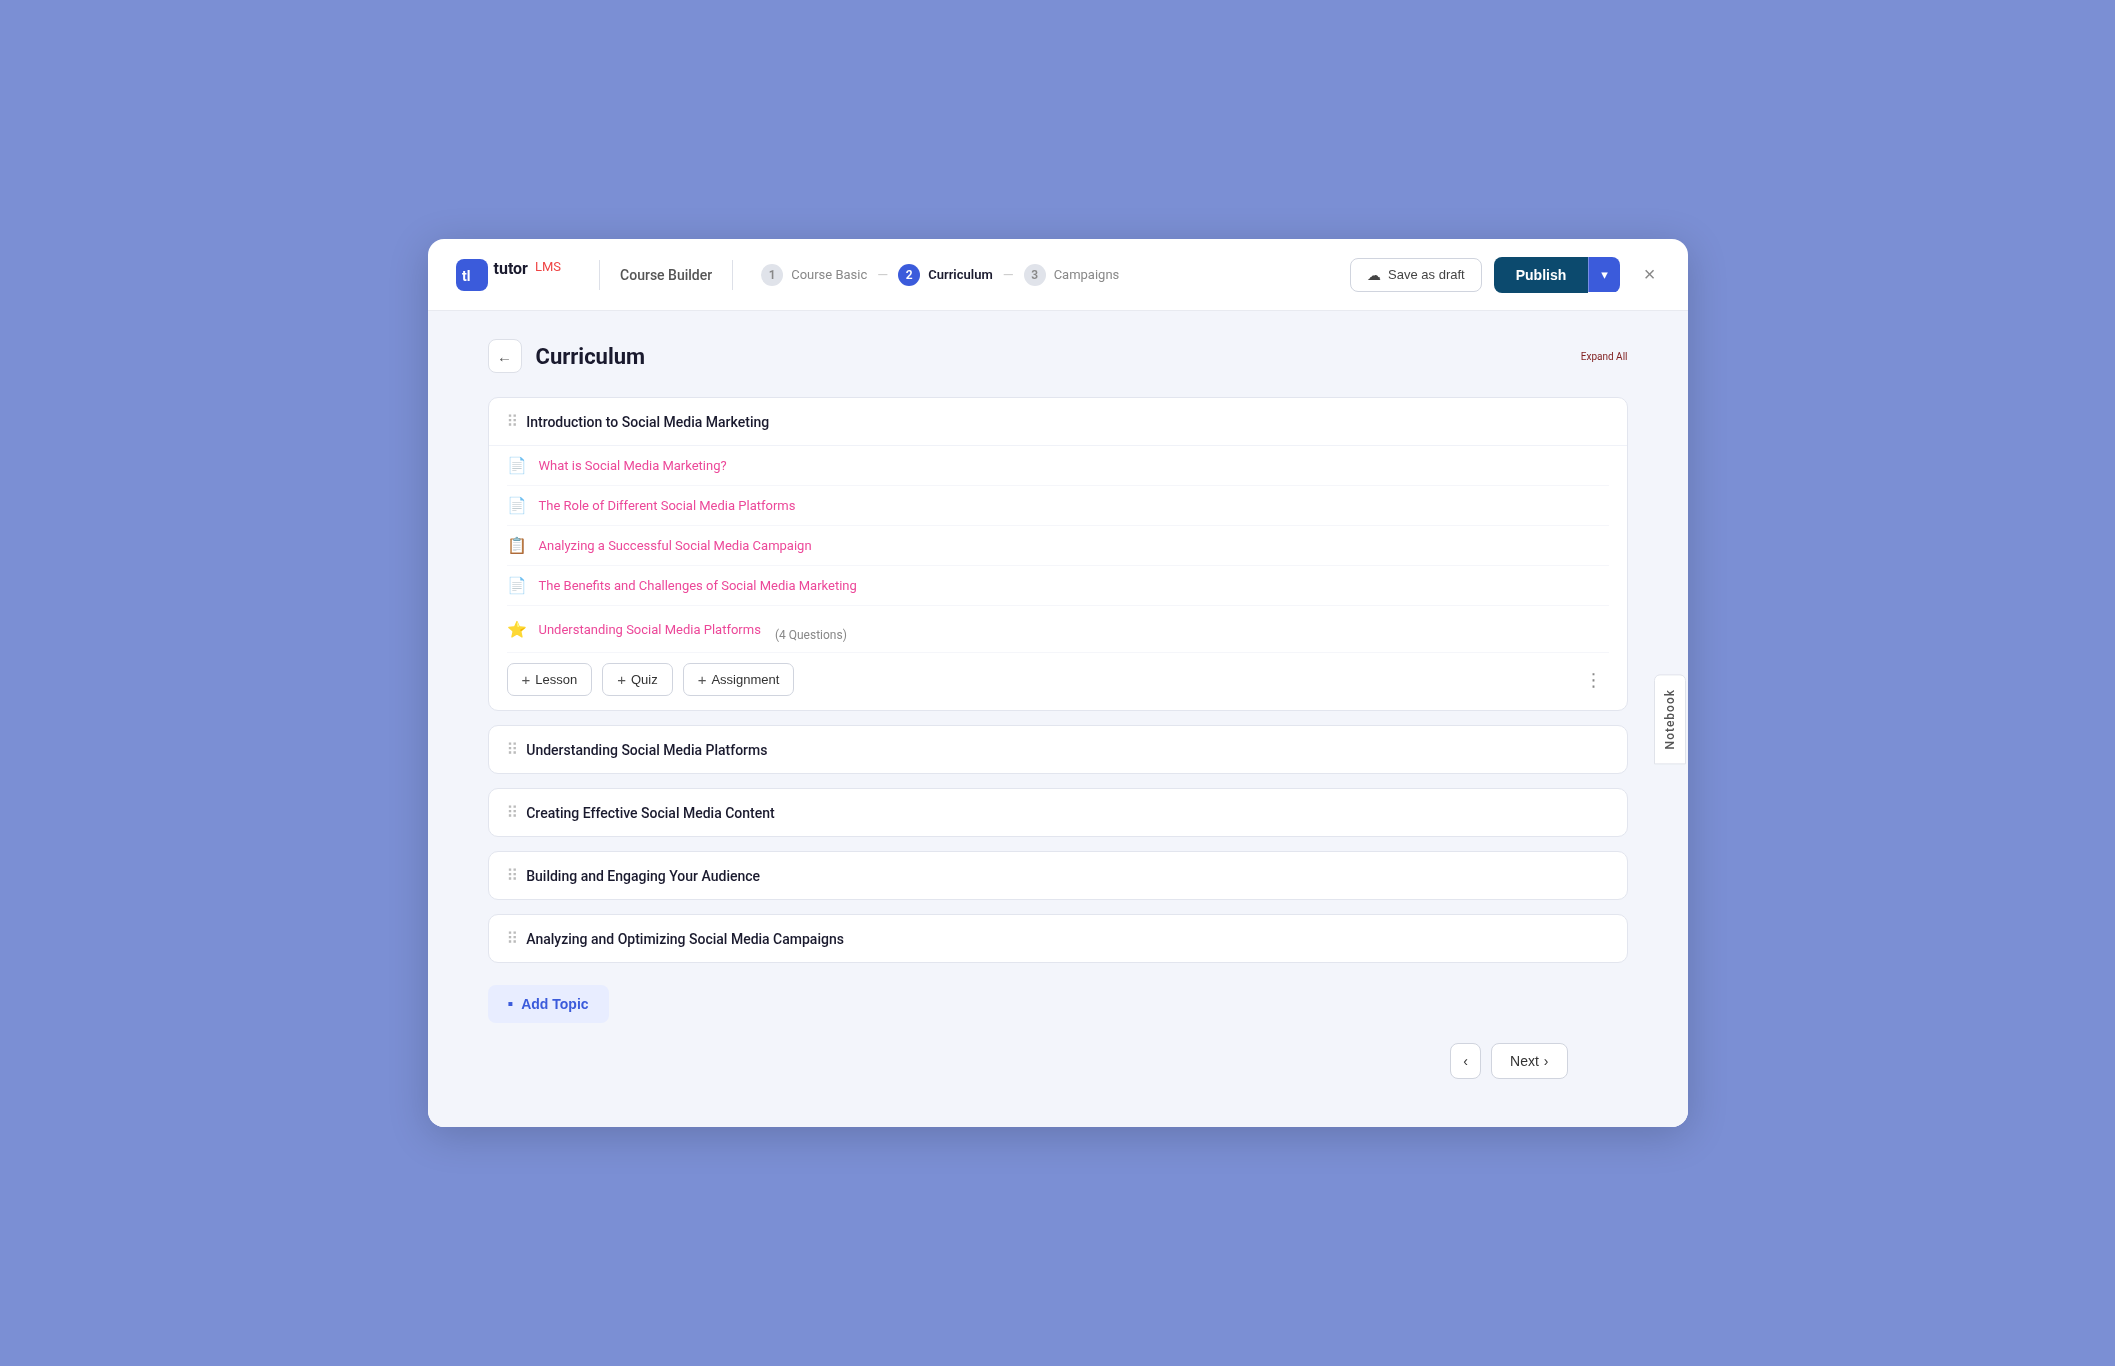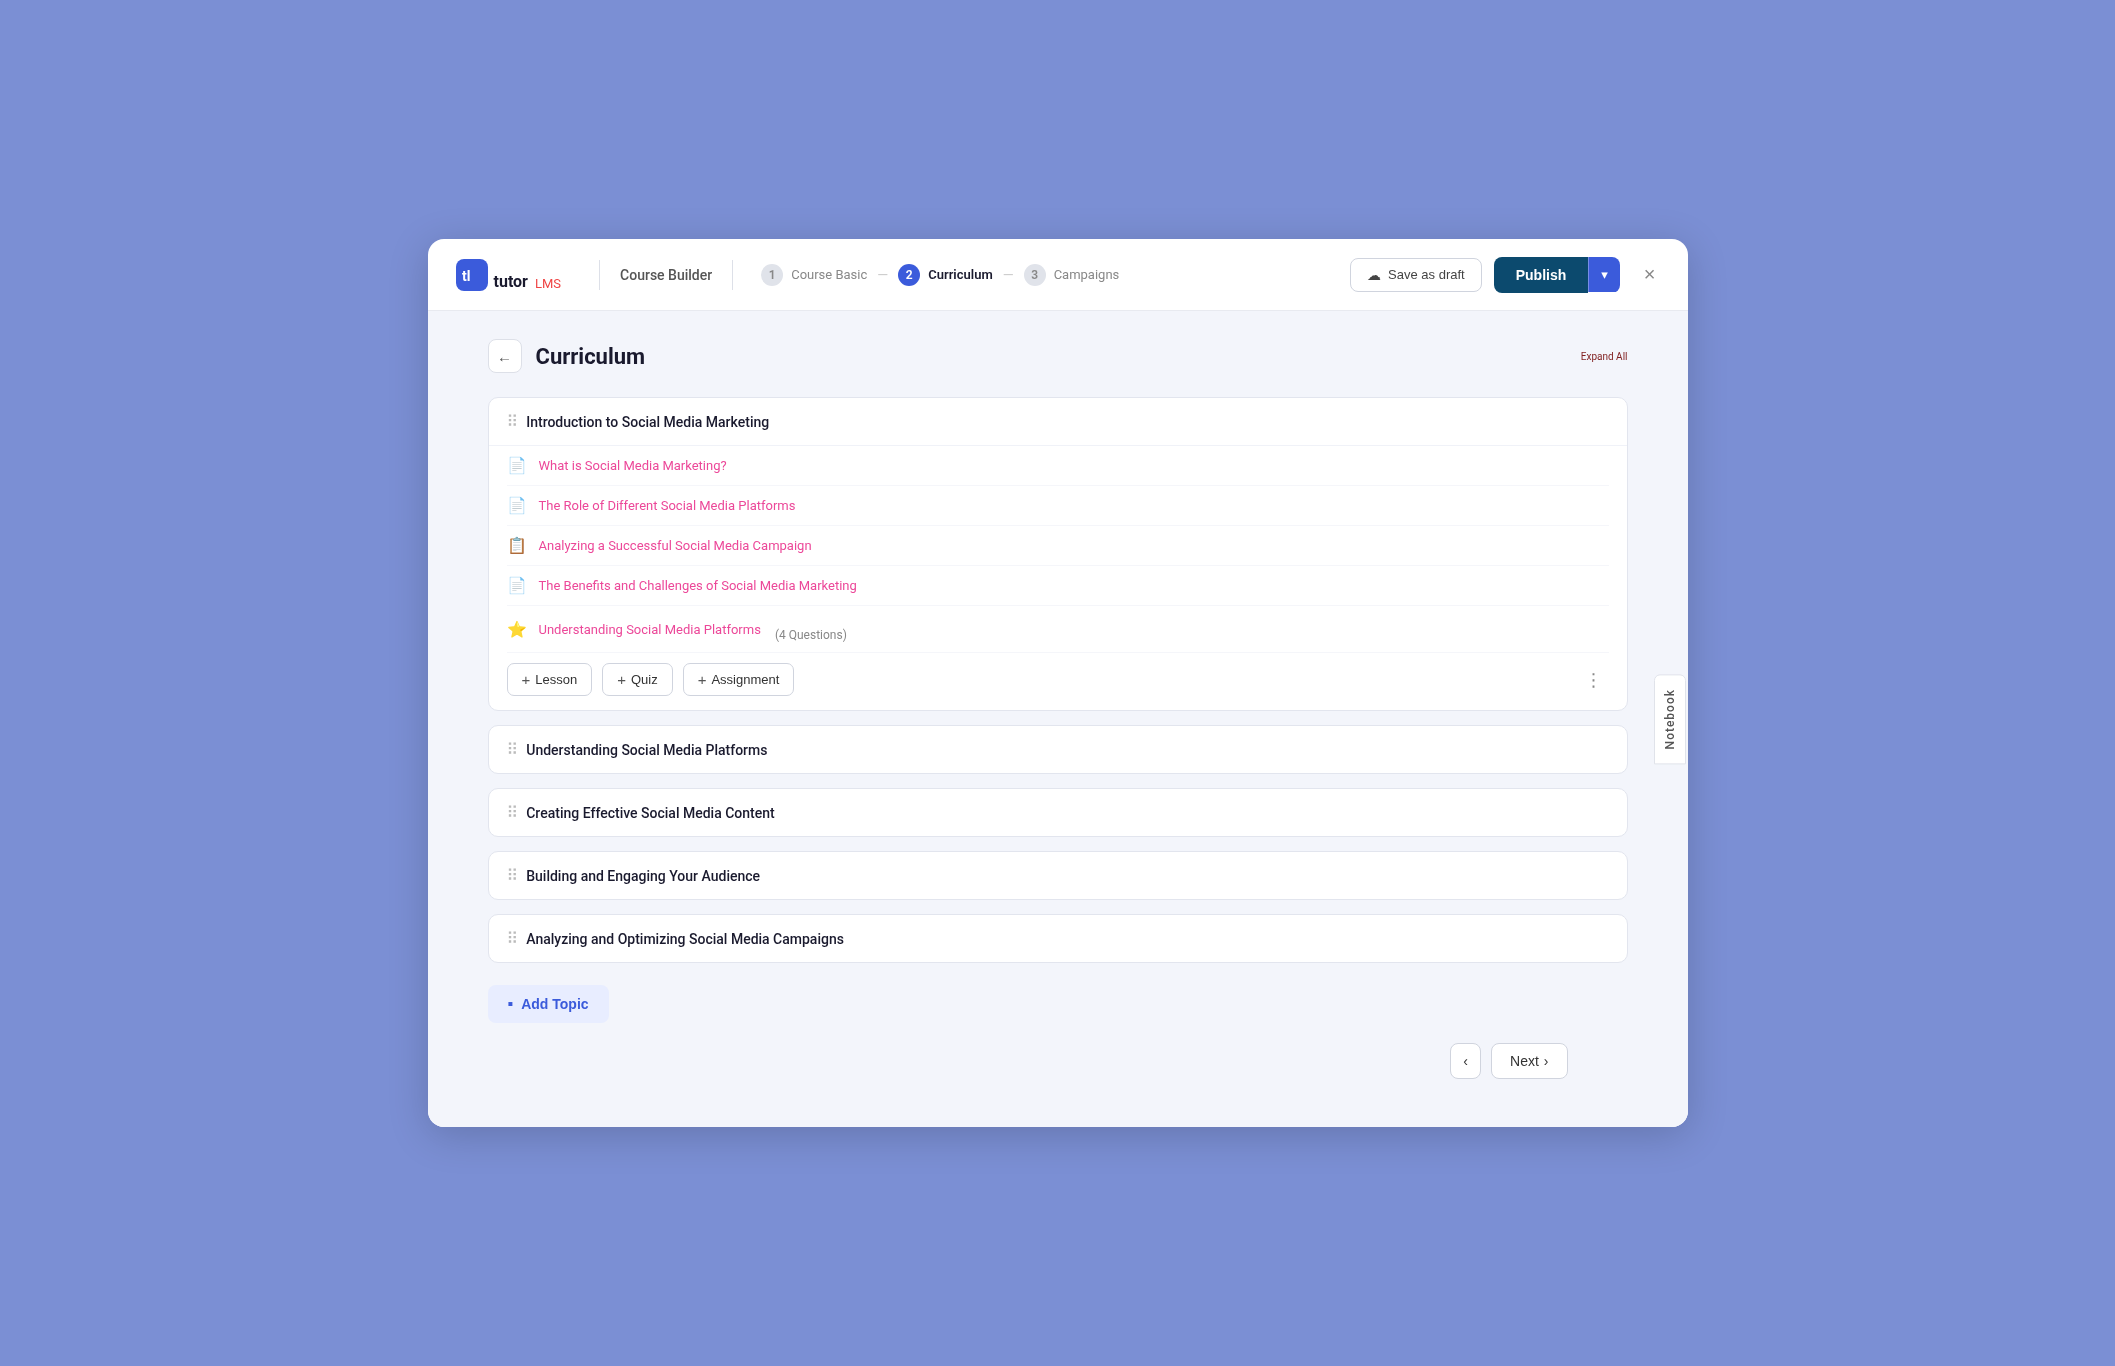--- a/index.html
+++ b/index.html
@@ -28,21 +28,21 @@
       display: flex;
       align-items: center;
       padding: 0 28px;
       height: 72px;
       border-bottom: 1px solid #e8eaf0;
       flex-shrink: 0;
       gap: 20px;
     }
     .logo {
       display: flex;
-      align-items: flex-end;
+      align-items: flex-start;
       gap: 6px;
       font-weight: 700;
       font-size: 18px;
       color: #1a1a2e;
       margin-right: 18px;
     }
     .logo-icon {
       width: 32px;
       height: 32px;
     }

